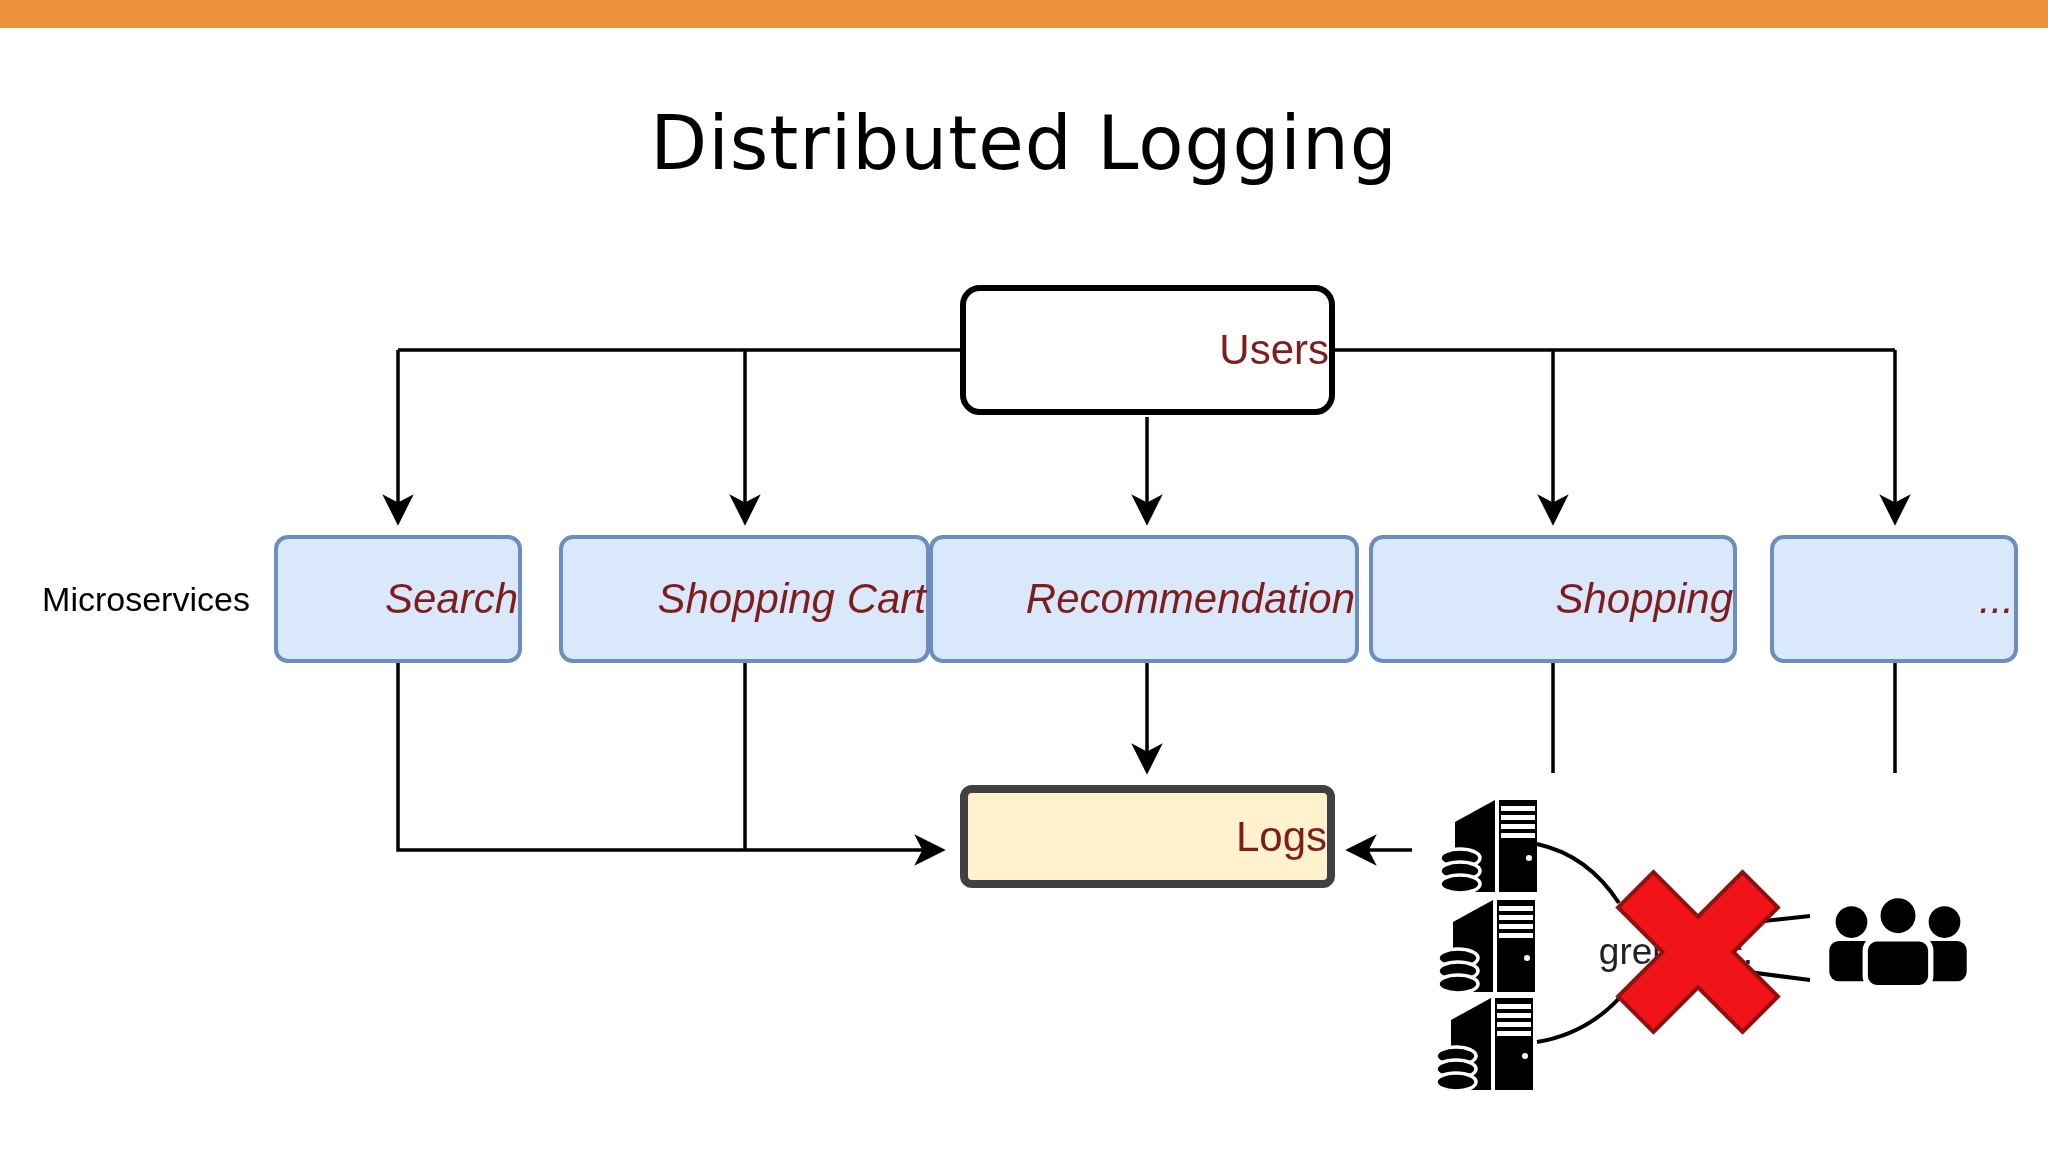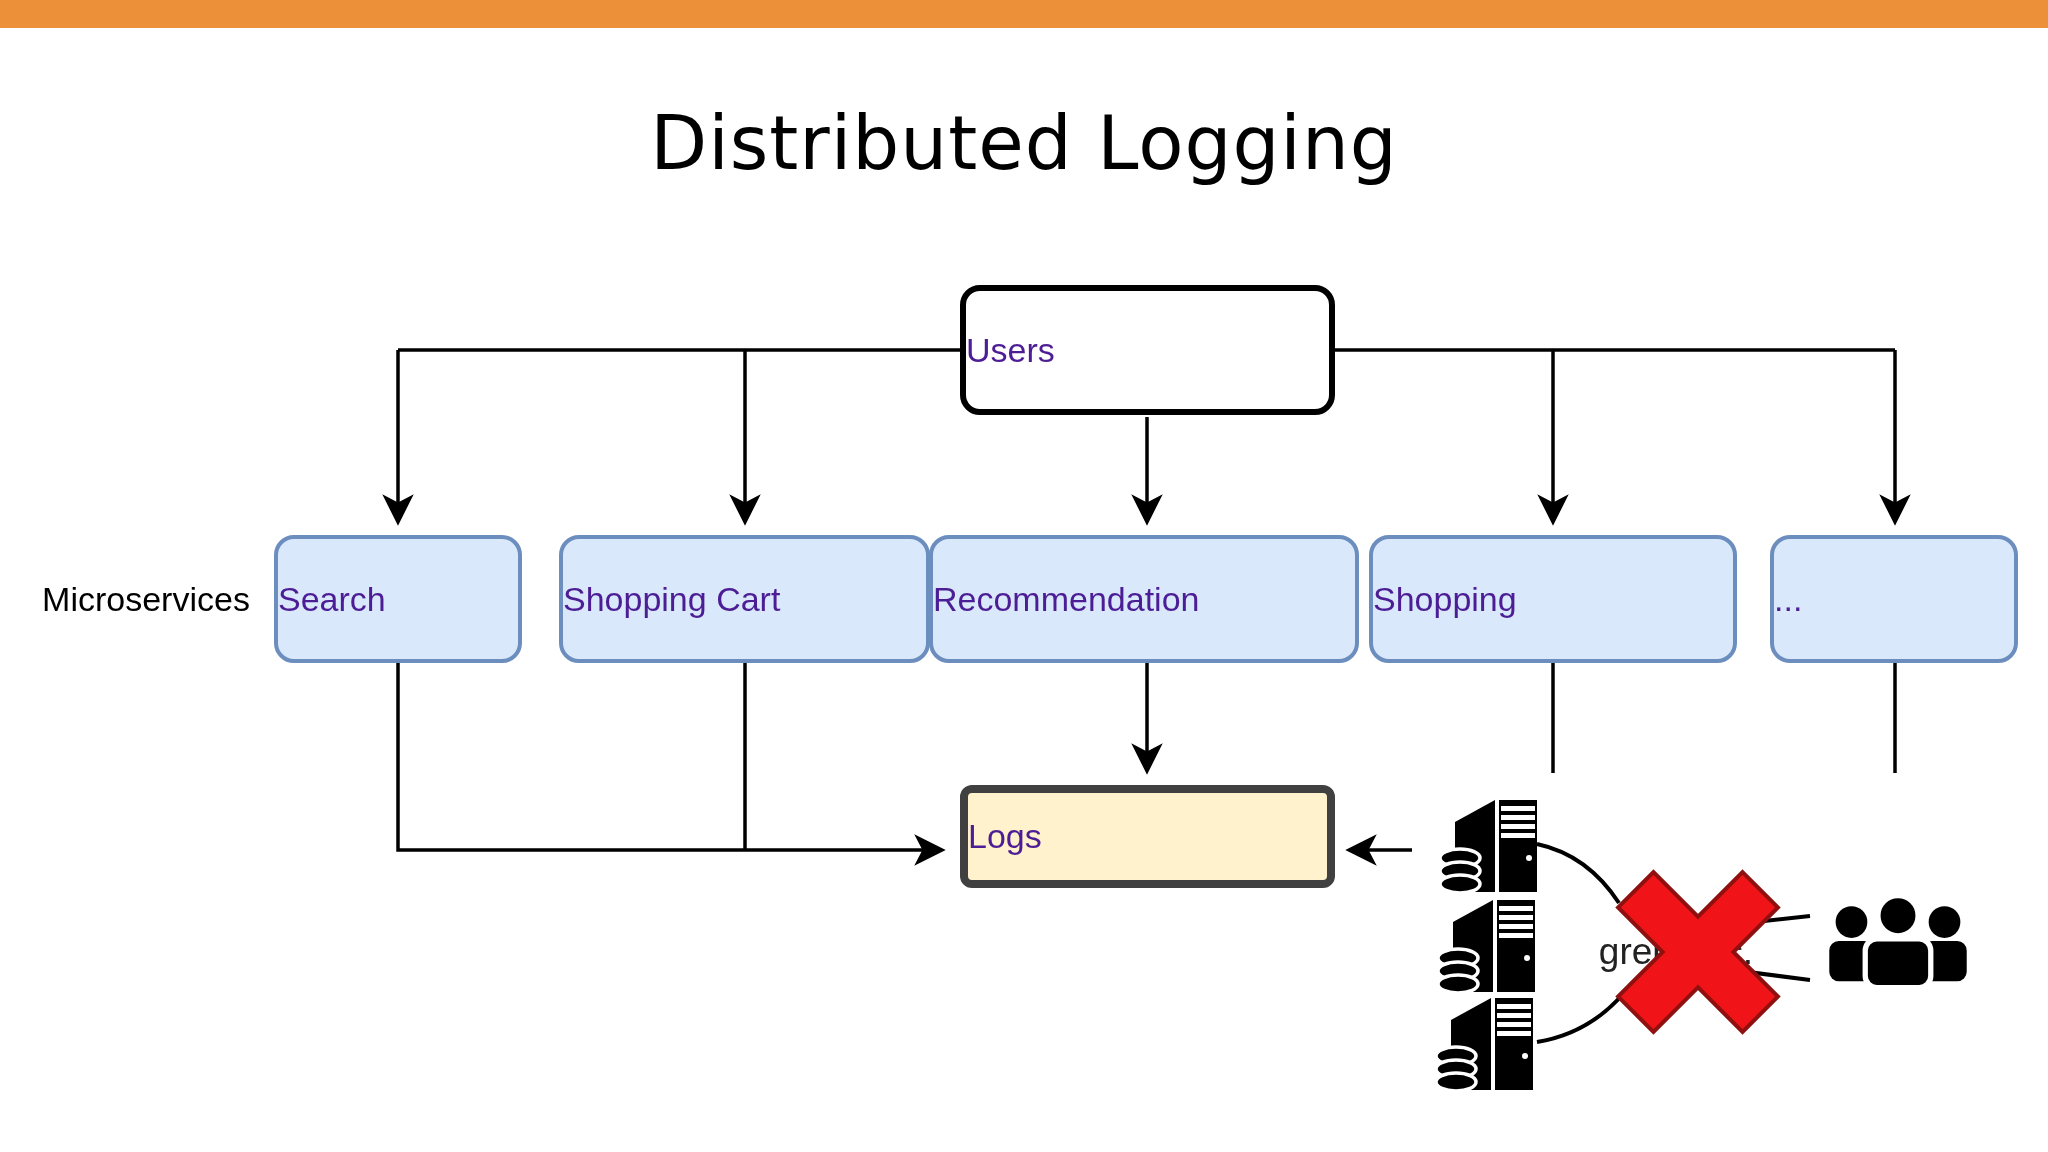--- a/index.html
+++ b/index.html
@@ -2,25 +2,25 @@
 <html><head>
 <meta charset="utf-8">
 <style>
   html,body{margin:0;padding:0;background:#fff;}
   .canvas{position:relative;width:2048px;height:1152px;background:#ffffff;overflow:hidden;
           font-family:"Liberation Sans", sans-serif;padding-left:20px;}
   .top-bar{position:absolute;left:0;top:0;width:2048px;height:28px;background:#EC9039;}
   .title{position:absolute;left:0;top:100px;width:2048px;margin:0;text-align:center;
          font-size:74px;font-weight:400;letter-spacing:1px;color:#000;
          font-family:"DejaVu Sans","Liberation Sans",sans-serif;}
-  .node{position:absolute;display:flex;align-items:center;justify-content:flex-start;
-        box-sizing:border-box;font-size:34px;color:#4c1d95;}
+  .node{position:absolute;display:flex;align-items:center;justify-content:flex-end;
+        box-sizing:border-box;font-size:42px;color:#7f1d1d;}
   .node-users{left:960px;top:285px;width:375px;height:130px;background:#ffffff;
               border:6px solid #000;border-radius:20px;}
-  .svc{top:535px;height:128px;background:#DAE8FC;border:4px solid #6C8EBF;border-radius:20px;}
+  .svc{top:535px;height:128px;background:#DAE8FC;border:4px solid #6C8EBF;border-radius:14px;font-style:italic;}
   .svc-search{left:274px;width:248px;}
   .svc-cart{left:559px;width:371px;}
   .svc-rec{left:929px;width:430px;}
   .svc-reviews{left:1369px;width:368px;}
   .svc-dots{left:1770px;width:248px;}
   .node-logs{left:960px;top:785px;width:375px;height:103px;background:#FFF2CC;
              border:8px solid #404040;border-radius:12px;}
   .row-label{position:absolute;left:20px;top:577px;width:252px;height:44px;line-height:44px;
              text-align:center;font-size:34px;color:#000;}
   .grep-label{position:absolute;left:1551px;top:928px;width:250px;height:48px;line-height:48px;

